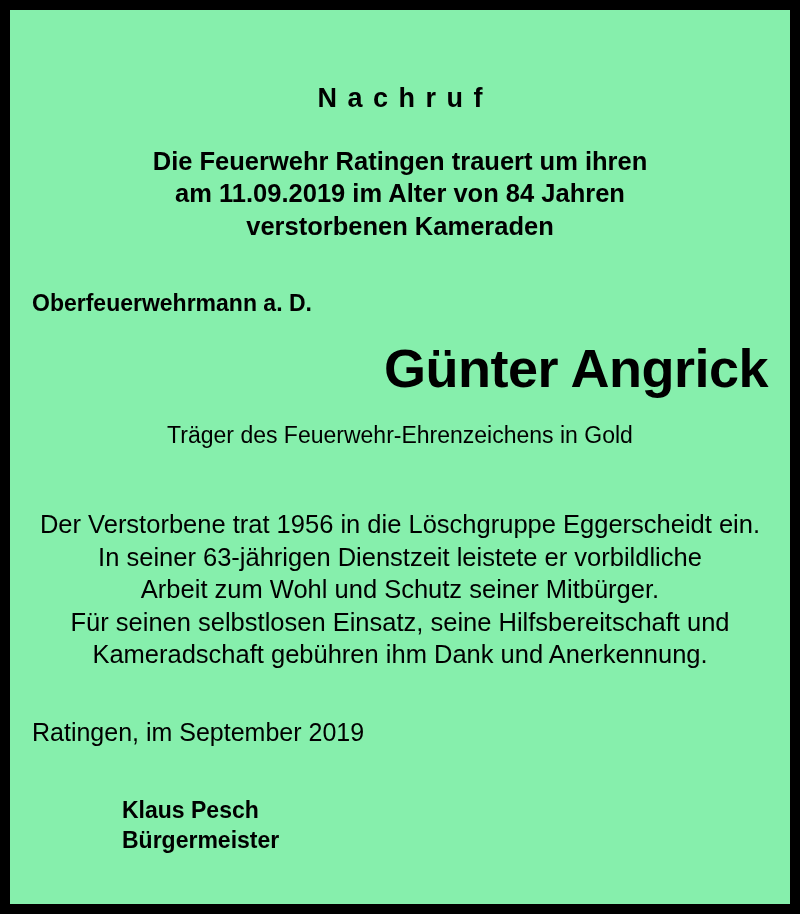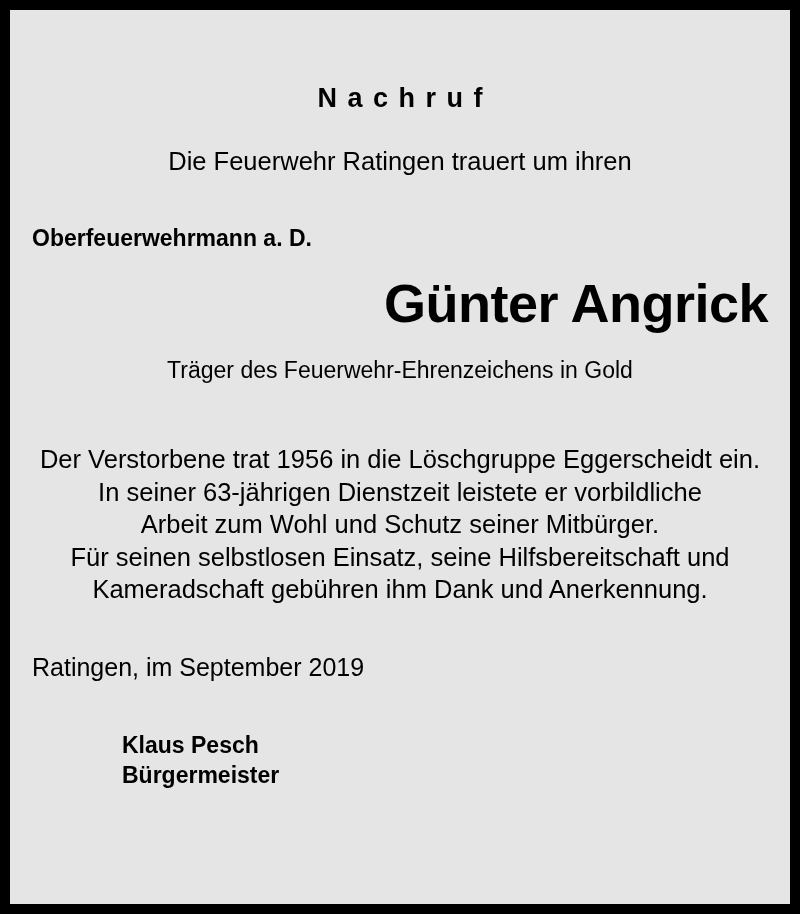--- a/index.html
+++ b/index.html
@@ -10,21 +10,21 @@
   body {
     font-family: "Liberation Sans", sans-serif;
     -webkit-font-smoothing: antialiased;
   }
 
   .notice {
     position: relative;
     width: 800px;
     height: 914px;
     box-sizing: border-box;
-    background: #e5e5e5;
+    background: #86efac;
     border: 10px solid #000000;
     overflow: hidden;
   }
 
   .inner {
     box-sizing: border-box;
     width: 100%;
     height: 100%;
     padding: 0 22px;
     display: block;
@@ -41,21 +41,21 @@
     text-indent: 10.5px;
     margin: 0;
     padding-top: 74px;
     line-height: 1.1;
   }
 
   
   .intro {
     text-align: center;
     font-size: 25.5px;
-    font-weight: normal;
+    font-weight: bold;
     line-height: 32.5px;
     margin: 0;
     padding-top: 31px;
   }
   .intro .ln { display: block; white-space: nowrap; }
 
   
   .rank {
     font-size: 23px;
     font-weight: bold;
@@ -129,20 +129,22 @@
 </head>
 <body>
 
 <div class="notice">
   <div class="inner">
 
     <h1 class="title">Nachruf</h1>
 
     <div class="intro">
       <span class="ln">Die Feuerwehr Ratingen trauert um ihren</span>
+      <span class="ln">am 11.09.2019 im Alter von 84 Jahren</span>
+      <span class="ln">verstorbenen Kameraden</span>
     </div>
 
     <div class="rank">Oberfeuerwehrmann a. D.</div>
 
     <div class="name">Günter Angrick</div>
 
     <div class="honor">Träger des Feuerwehr-Ehrenzeichens in Gold</div>
 
     <div class="body-text">
       <span class="ln">Der Verstorbene trat 1956 in die Löschgruppe Eggerscheidt ein.</span>

